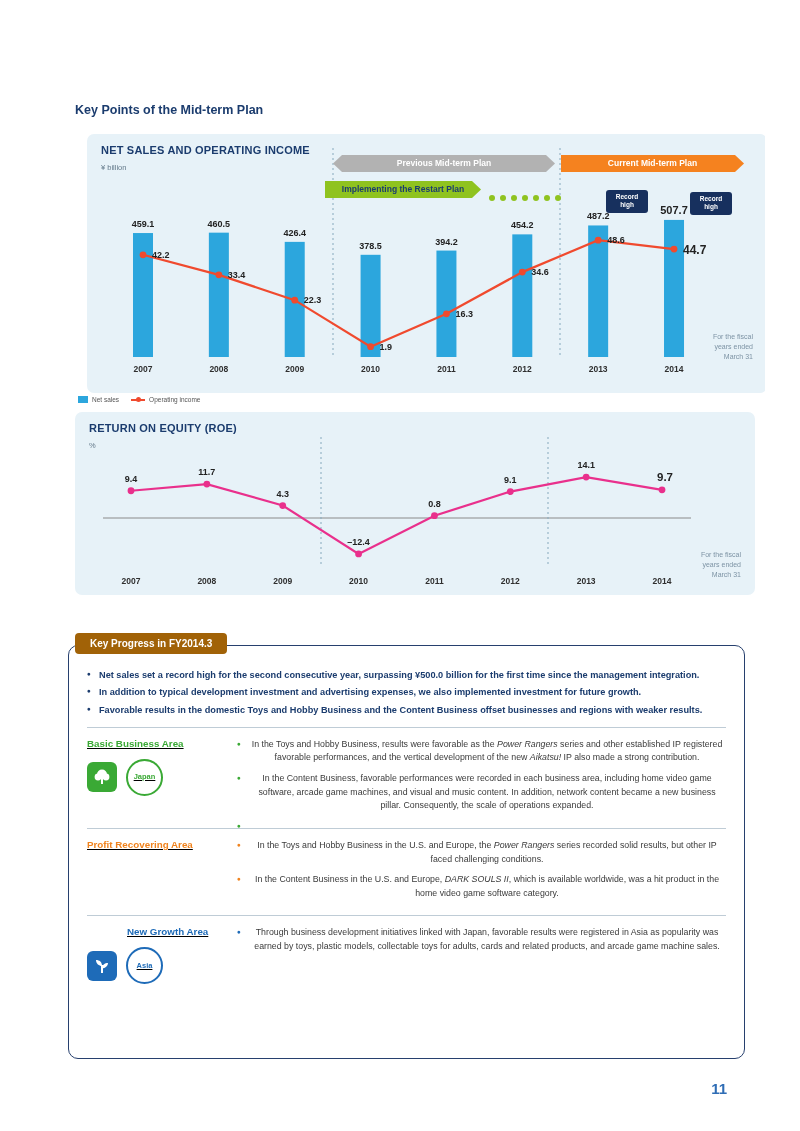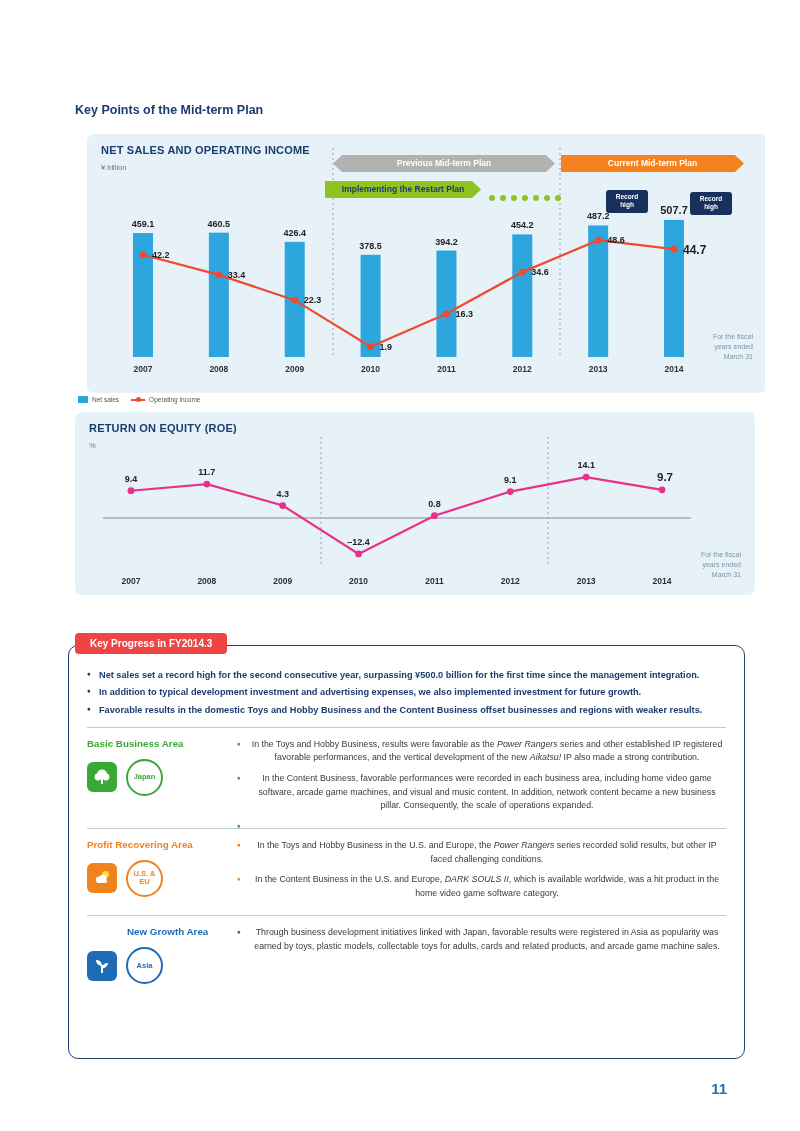--- a/index.html
+++ b/index.html
@@ -35,28 +35,28 @@
   .panel-1 .panel-footnote { top:198px; }
   .panel-2 .panel-footnote { top:138px; }
 
   .legend { position:absolute; left:78px; top:396px; display:flex; align-items:center; font-size:6.5px; color:#555; }
   .legend-swatch { width:10px; height:7px; background:#2ca6dd; margin-right:4px; }
   .legend-line { position:relative; width:14px; height:2px; background:#f04a2e; margin:0 4px 0 12px; }
   .legend-line .dot { position:absolute; left:5px; top:-1.5px; width:5px; height:5px; border-radius:50%; background:#f04a2e; }
 
   .kp-box { position:absolute; left:68px; top:645px; width:677px; min-height:414px; background:#fff;
     border:1.5px solid #27406e; border-radius:10px; padding:16px 18px 8px 18px; }
-  .kp-tab { position:absolute; left:6px; top:-13px; background:#ef4444; color:#fff; font-size:10px;
+  .kp-tab { position:absolute; left:6px; top:-13px; background:#a16207; color:#fff; font-size:10px;
     font-weight:bold; padding:5px 15px; border-radius:4px; }
   .kp-summary { list-style:none; margin:6px 0 10px 0; }
   .kp-summary li { position:relative; padding-left:12px; font-size:9.2px; font-weight:bold; color:#1b3c6e; line-height:1.55; margin-bottom:3px; }
   .kp-summary li::before { content:'●'; position:absolute; left:0; top:1px; font-size:6.5px; color:#1b3c6e; }
 
   .kp-section { display:flex; border-top:1px solid #bfccd6; padding:10px 0 8px 0; }
-  .kp-left { width:150px; flex:none; }
+  .kp-left { width:150px; flex:none;text-decoration:underline; }
   .kp-heading { font-size:9.8px; font-weight:bold; }
   .kp-icons { display:flex; align-items:center; gap:9px; margin-top:10px; }
   .kp-icon-square { width:30px; height:30px; border-radius:6px; display:flex; align-items:center; justify-content:center; }
   .kp-icon-circle { width:37px; height:37px; border-radius:50%; border:2px solid; display:flex; align-items:center; justify-content:center;
     font-size:7.5px; font-weight:bold; text-align:center; white-space:pre-line; line-height:1.15; }
   .kp-right { flex:1; }
   .kp-bullet { position:relative; padding-left:11px; font-size:8.8px; color:#3a3a3a; line-height:1.55; margin-bottom:7px;text-align:center; }
   .kp-bullet .bdot { position:absolute; left:0; top:1px; font-size:6.5px; }
 
   .page-number { position:absolute; right:38px; top:1080px; font-size:15px; font-weight:bold; color:#2f6db5; }
@@ -201,34 +201,20 @@
           </div>
           <div class="kp-right">
             <div class="kp-bullet"><span class="bdot" style="color: rgb(58, 169, 53);">●</span><span>In the Toys and Hobby Business, results were favorable as the </span><span style="font-style: italic;">Power Rangers</span><span> series and other established IP registered favorable performances, and the vertical development of the new </span><span style="font-style: italic;">Aikatsu!</span><span> IP also made a strong contribution.</span></div>
             <div class="kp-bullet"><span class="bdot" style="color: rgb(58, 169, 53);">●</span><span>In the Content Business, favorable performances were recorded in each business area, including home video game software, arcade game machines, and visual and music content. In addition, network content became a new business pillar. Consequently, the scale of operations expanded.</span></div>
             <div class="kp-bullet"><span class="bdot" style="color: rgb(58, 169, 53);">●</span></div>
           </div>
         </div>
         <div class="kp-section">
           <div class="kp-left">
             <div class="kp-heading" style="color: rgb(240, 131, 30);">Profit Recovering Area</div>
-            <div class="kp-icons">
-              <div class="kp-icon-square" style="background: rgb(240, 131, 30);">
-                <svg width="20" height="20" viewBox="0 0 20 20">
-                  <circle cx="13.5" cy="6.5" r="3.4" fill="#ffe24a"></circle>
-                  <g fill="#fff">
-                    <circle cx="7" cy="11.5" r="3.1"></circle>
-                    <circle cx="11" cy="10.5" r="3.7"></circle>
-                    <rect x="4.5" y="11.5" width="10.5" height="3.6" rx="1.8"></rect>
-                  </g>
-                </svg>
-              </div>
-              <div class="kp-icon-circle" style="border-color: rgb(240, 131, 30); color: rgb(240, 131, 30);">U.S. &amp;
-EU</div>
-            </div>
           </div>
           <div class="kp-right">
             <div class="kp-bullet"><span class="bdot" style="color: rgb(240, 131, 30);">●</span><span>In the Toys and Hobby Business in the U.S. and Europe, the </span><span style="font-style: italic;">Power Rangers</span><span> series recorded solid results, but other IP faced challenging conditions.</span></div>
             <div class="kp-bullet"><span class="bdot" style="color: rgb(240, 131, 30);">●</span><span>In the Content Business in the U.S. and Europe, </span><span style="font-style: italic;">DARK SOULS II</span><span>, which is available worldwide, was a hit product in the home video game software category.</span></div>
           </div>
         </div>
         <div class="kp-section">
           <div class="kp-left">
             <div class="kp-heading" style="color: rgb(30, 107, 184); padding-left: 40px;">New Growth Area</div>
             <div class="kp-icons">

